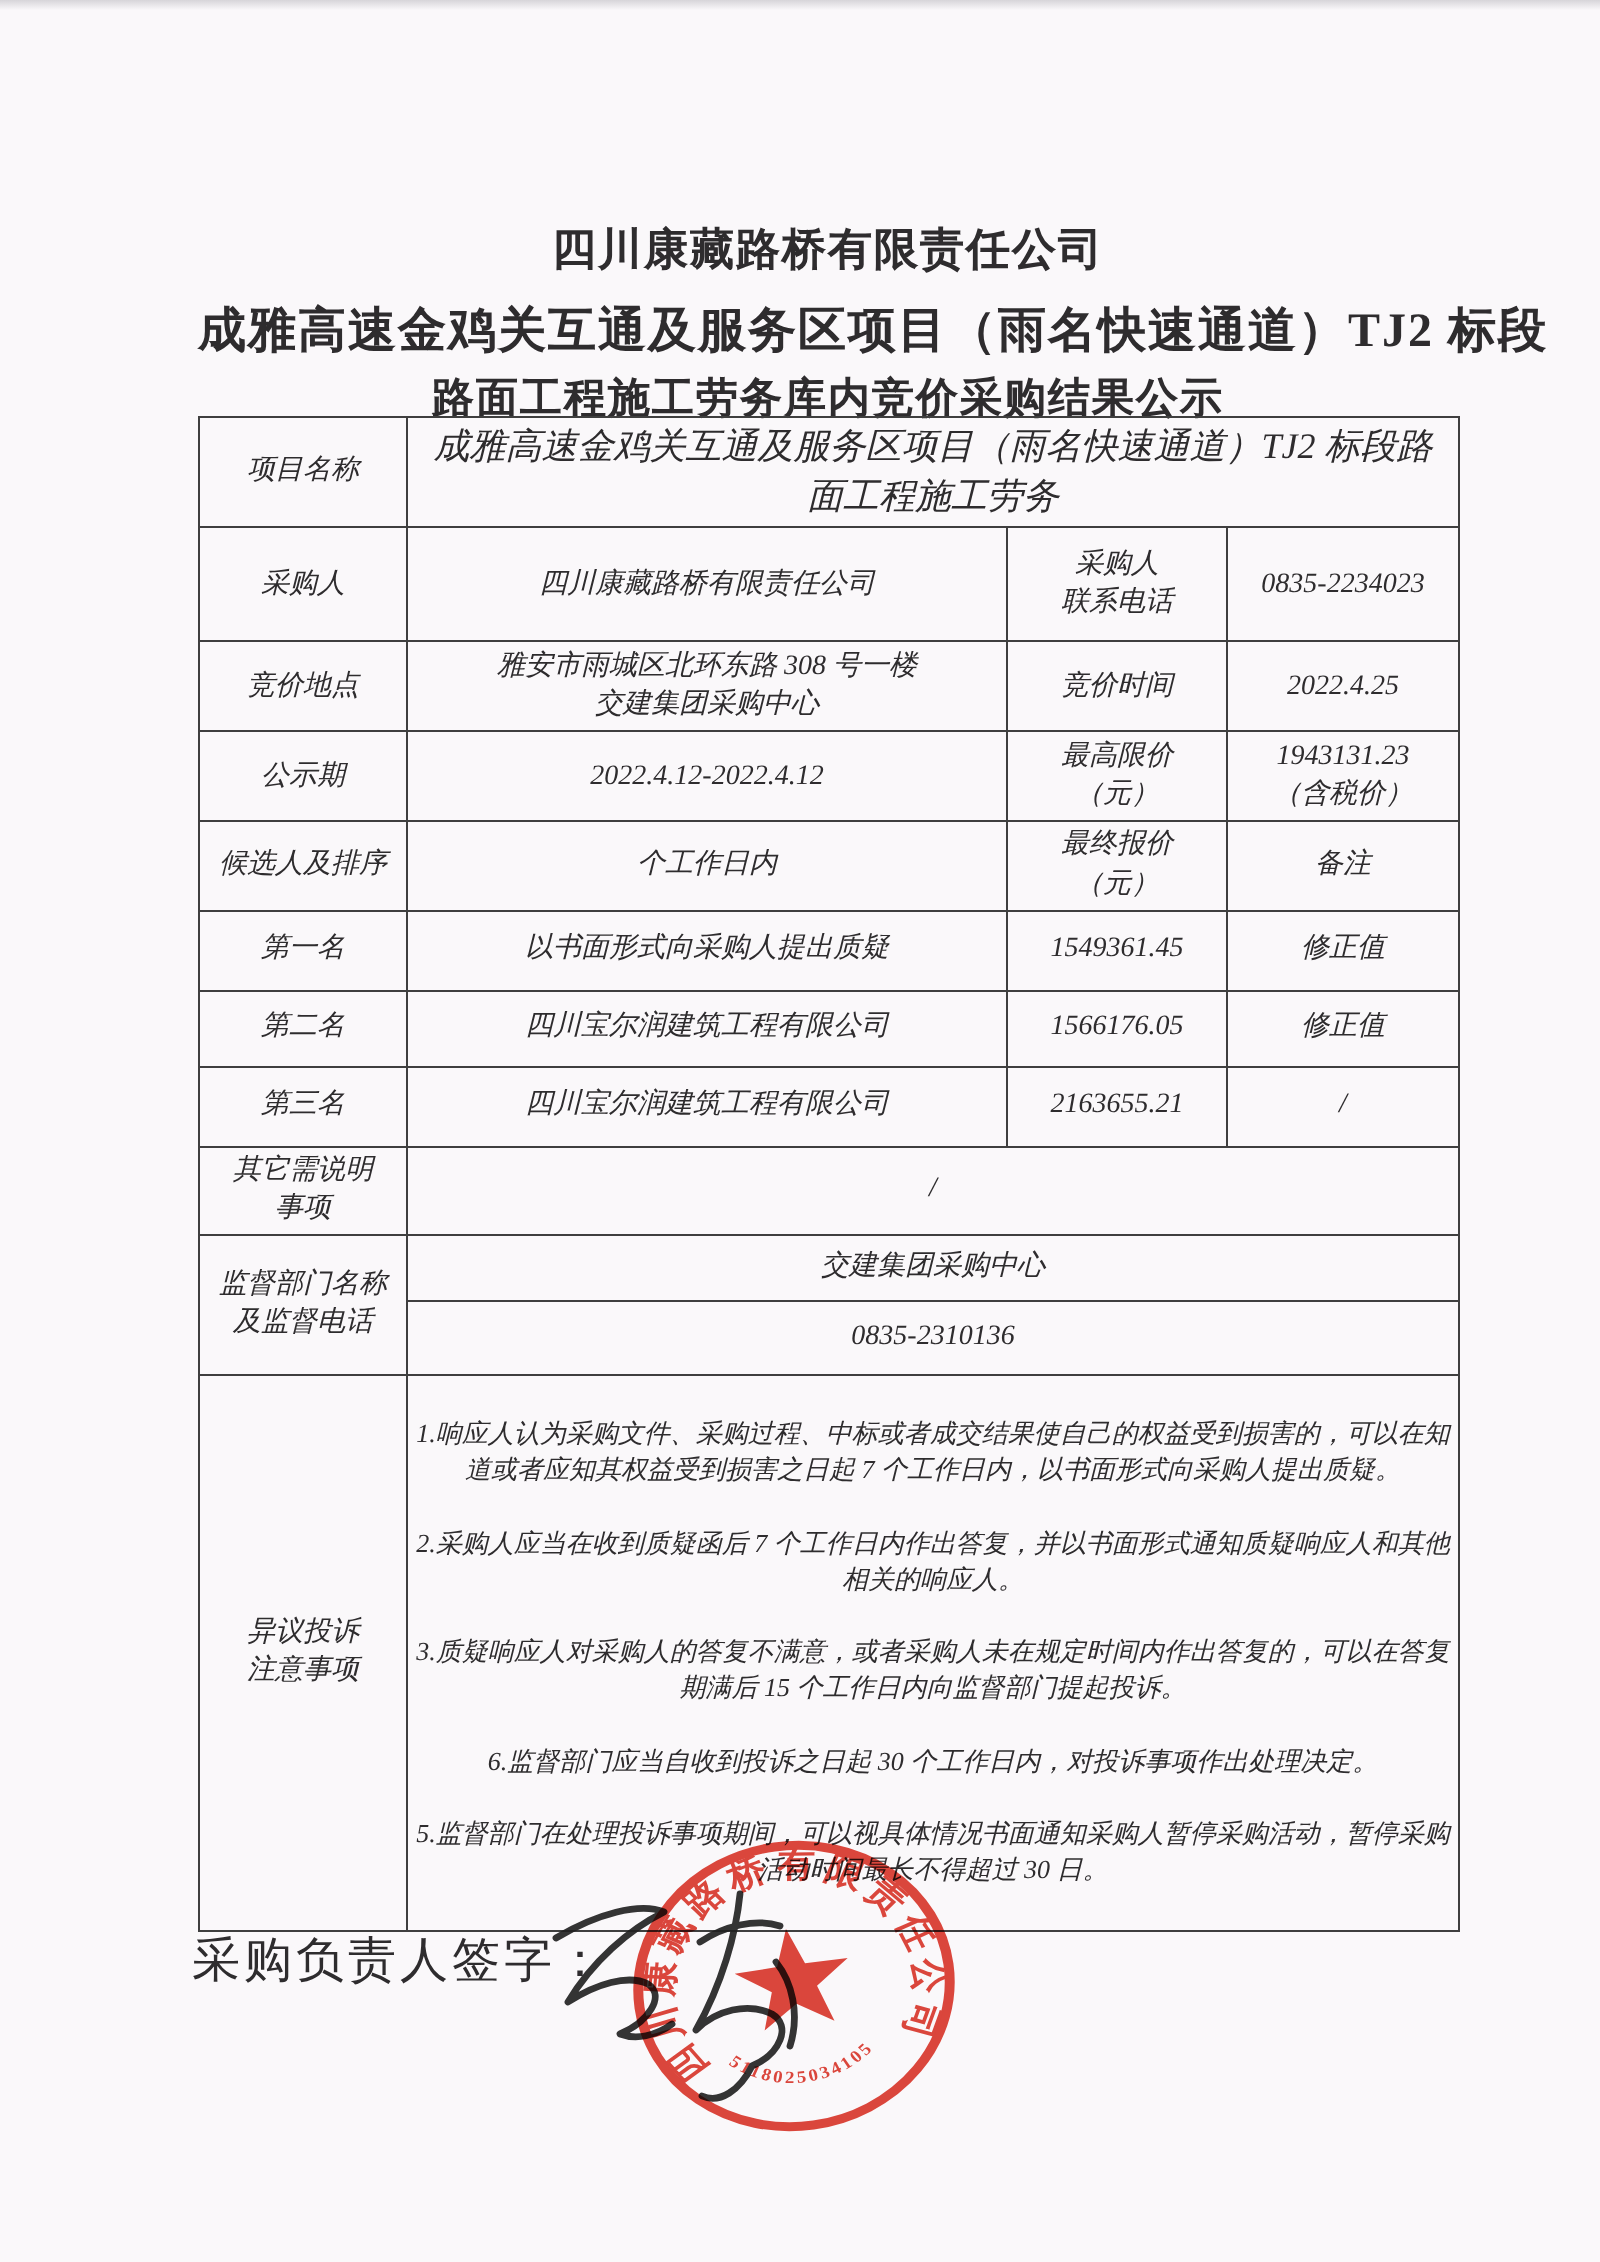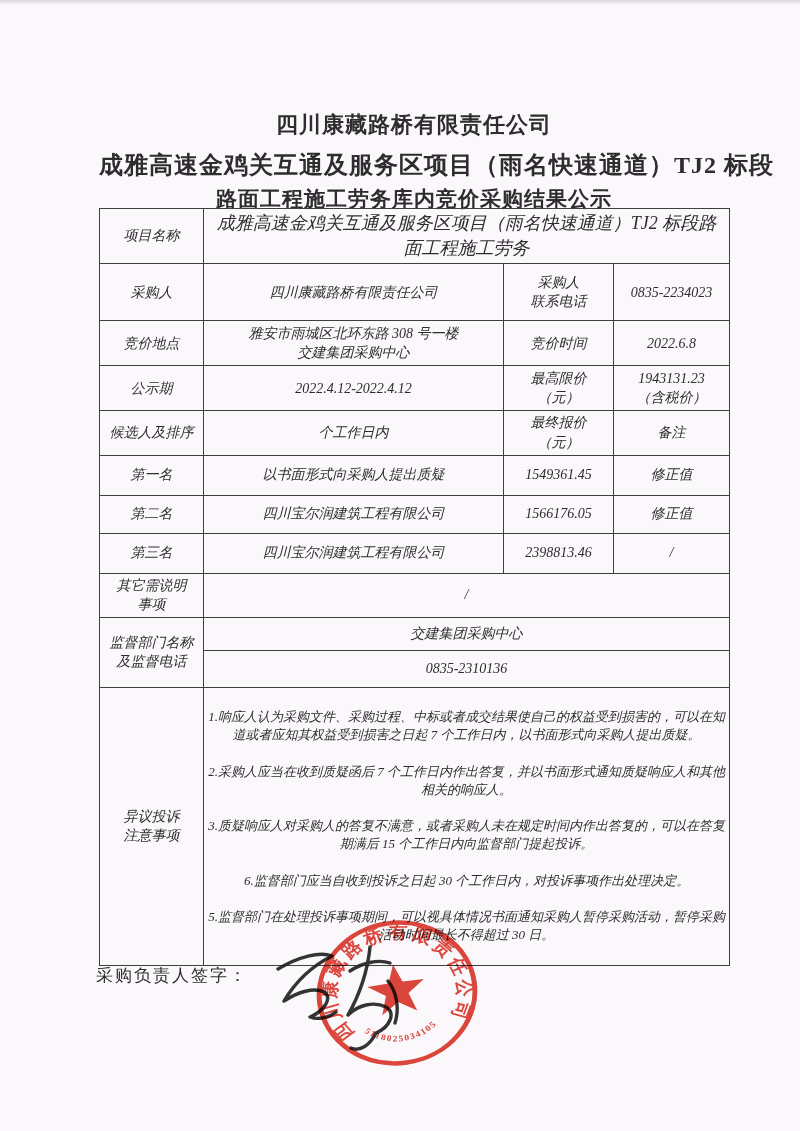--- a/index.html
+++ b/index.html
@@ -37,21 +37,21 @@
   td.left{text-align:left;padding-left:10px;}
   td.project-value{font-size:18px;letter-spacing:0;}
   td.dispute-cell{
     text-align:left;vertical-align:top;
     padding:24px 8px 4px 10px;
     font-size:13px;line-height:24.6px;white-space:normal;
   }
   td.dispute-cell p{margin:0;}
   .sign-label{
     position:absolute;left:96px;top:964px;
-    font-size:17px;letter-spacing:2px;
+    font-size:24px;letter-spacing:2px;
   }
   .signature-svg{position:absolute;left:258px;top:935px;}
   .stamp-svg{
     position:absolute;left:297px;top:893px;
     mix-blend-mode:multiply;opacity:0.92;
   }
   .stamp-svg text{font-weight:bold;font-family:"Liberation Serif","DejaVu Serif",serif;}
 </style>
 </head>
 <body>
@@ -77,21 +77,21 @@
     <td>四川康藏路桥有限责任公司</td>
     <td>采购人
 联系电话</td>
     <td>0835-2234023</td>
   </tr>
   <tr style="height:45px">
     <td>竞价地点</td>
     <td>雅安市雨城区北环东路 308 号一楼
 交建集团采购中心</td>
     <td>竞价时间</td>
-    <td>2022.6.8</td>
+    <td>2022.4.25</td>
   </tr>
   <tr style="height:45px">
     <td>公示期</td>
     <td>2022.4.12-2022.4.12</td>
     <td>最高限价
 （元）</td>
     <td>1943131.23
 （含税价）</td>
   </tr>
   <tr style="height:40px">
@@ -109,21 +109,21 @@
   </tr>
   <tr style="height:38px">
     <td>第二名</td>
     <td>四川宝尔润建筑工程有限公司</td>
     <td>1566176.05</td>
     <td>修正值</td>
   </tr>
   <tr style="height:40px">
     <td>第三名</td>
     <td>四川宝尔润建筑工程有限公司</td>
-    <td>2398813.46</td>
+    <td>2163655.21</td>
     <td>/</td>
   </tr>
   <tr style="height:42px">
     <td>其它需说明
 事项</td>
     <td colspan="3" class="left">/</td>
   </tr>
   <tr style="height:33px">
     <td rowspan="2">监督部门名称
 及监督电话</td>

